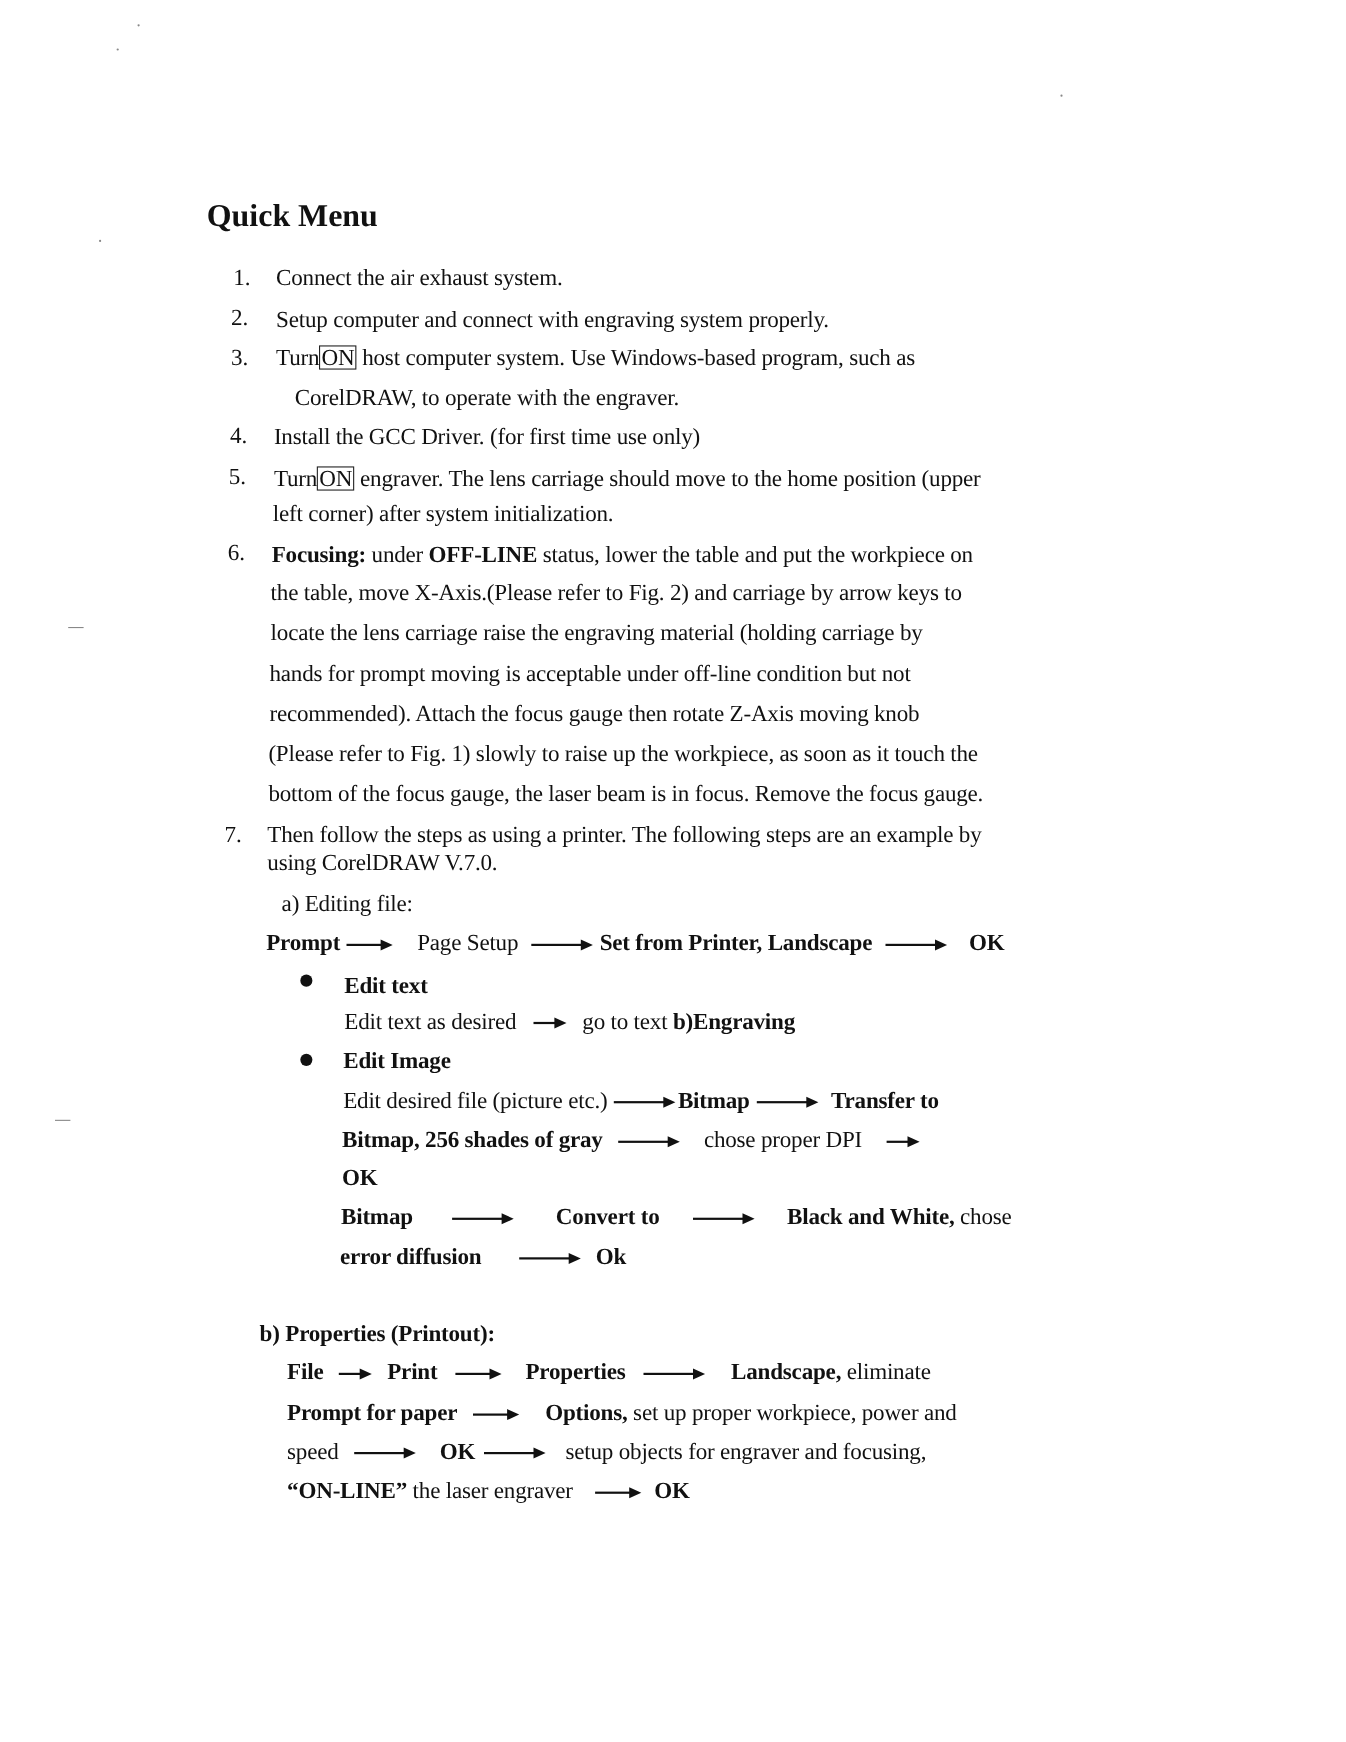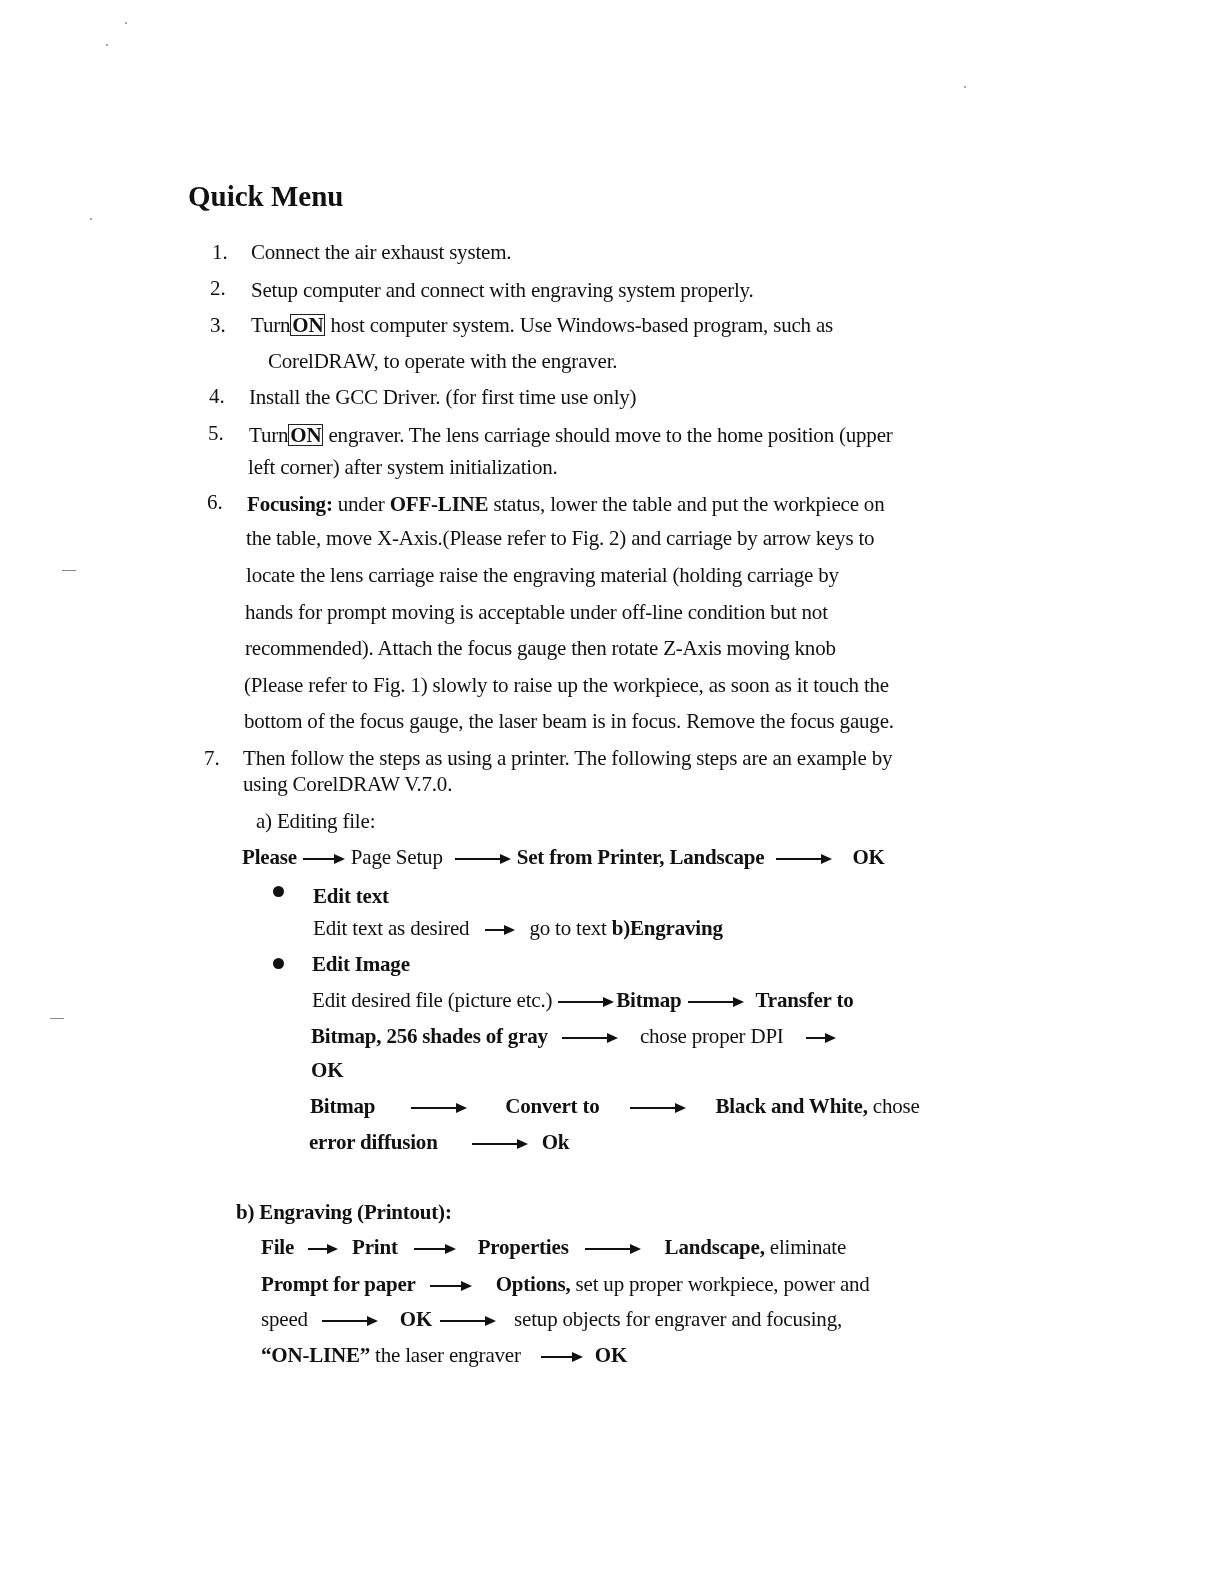--- a/index.html
+++ b/index.html
@@ -5,21 +5,21 @@
     html, body { margin: 0; padding: 0; }
     body {
       width: 1224px; height: 1584px; background: #ffffff; position: relative; overflow: hidden;
       font-family: "Liberation Serif", "DejaVu Serif", serif; color: #111; font-size: 22px;
     }
     .abs { position: absolute; white-space: nowrap; }
     .title { left: 188px; top: 180px; font-size: 29px; font-weight: bold; }
     .num { position: absolute; font-size: 21px; }
     .line { position: absolute; white-space: nowrap; font-size: 21px; letter-spacing: -0.2px; }
     b { font-weight: bold; }
-    .boxed { border: 1.5px solid #222; padding: 0 1px; font-weight: bold; display: inline-block; line-height: 20px; }
+    .boxed { border: 1.5px solid #222; padding: 0 1px; font-weight: normal; display: inline-block; line-height: 20px; }
     .arrow { display: inline-block; position: relative; height: 10px; vertical-align: middle; margin: 0 6px; }
     .arrow::before { content: ""; position: absolute; left: 0; right: 10px; top: 4px; height: 1.6px; background: #111; }
     .arrow::after { content: ""; position: absolute; right: 0; top: 0; width: 0; height: 0;
       border-top: 5px solid transparent; border-bottom: 5px solid transparent; border-left: 11px solid #111; }
     .a-s { width: 30px; } .a-m { width: 42px; } .a-l { width: 56px; }
     .bullet { position: absolute; width: 11px; height: 11px; border-radius: 50%; background: #111; }
     .speck { position: absolute; width: 2px; height: 2px; background: #888; border-radius: 50%; }
   </style>
 </head>
 <body>
@@ -64,21 +64,21 @@
 <div class="line" style="left:245px;top:636px">recommended). Attach the focus gauge then rotate Z-Axis moving knob</div>
 <div class="line" style="left:244px;top:673px">(Please refer to Fig. 1) slowly to raise up the workpiece, as soon as it touch the</div>
 <div class="line" style="left:244px;top:709px">bottom of the focus gauge, the laser beam is in focus. Remove the focus gauge.</div>
 
 <div class="num" style="left:204px;top:746px">7.</div>
 <div class="line" style="left:243px;top:746px">Then follow the steps as using a printer. The following steps are an example by</div>
 <div class="line" style="left:243px;top:772px">using CorelDRAW V.7.0.</div>
 
 <div class="line" style="left:256px;top:809px;font-weight:normal">a) Editing file:</div>
 <div class="line" style="left:242px;top:845px">
-  <b>Please</b><span class="arrow a-m"></span><span style="">Page Setup</span><span class="arrow a-l" style="margin-left:12px"></span><b>Set from Printer, Landscape</b><span class="arrow a-l" style="margin-left:12px;margin-right:20px"></span><b>OK</b>
+  <b>Prompt</b><span class="arrow a-m"></span><span style="margin-left:16px">Page Setup</span><span class="arrow a-l" style="margin-left:12px"></span><b>Set from Printer, Landscape</b><span class="arrow a-l" style="margin-left:12px;margin-right:20px"></span><b>OK</b>
 </div>
 
 <div class="bullet" style="left:273px;top:886px"></div>
 <div class="line" style="left:313px;top:884px;font-weight:bold">Edit text</div>
 <div class="line" style="left:313px;top:916px">
   <span>Edit text as desired</span><span class="arrow a-s" style="margin-left:16px;margin-right:14px"></span><span>go to text </span><b>b)Engraving</b>
 </div>
 
 <div class="bullet" style="left:273px;top:958px"></div>
 <div class="line" style="left:312px;top:952px;font-weight:bold">Edit Image</div>
@@ -89,21 +89,21 @@
   <b>Bitmap, 256 shades of gray</b><span class="arrow a-l" style="margin-left:14px;margin-right:22px"></span><span>chose proper DPI</span><span class="arrow a-s" style="margin-left:22px"></span>
 </div>
 <div class="line" style="left:311px;top:1058px;font-weight:bold">OK</div>
 <div class="line" style="left:310px;top:1094px">
   <b>Bitmap</b><span class="arrow a-l" style="margin-left:36px;margin-right:38px"></span><b>Convert to</b><span class="arrow a-l" style="margin-left:30px;margin-right:30px"></span><b>Black and White,</b><span> chose</span>
 </div>
 <div class="line" style="left:309px;top:1130px">
   <b>error diffusion</b><span class="arrow a-l" style="margin-left:34px;margin-right:14px"></span><b>Ok</b>
 </div>
 
-<div class="line" style="left:236px;top:1200px;font-weight:bold">b) Engraving (Printout):</div>
+<div class="line" style="left:236px;top:1200px;font-weight:bold">b) Properties (Printout):</div>
 <div class="line" style="left:261px;top:1235px">
   <b>File</b><span class="arrow a-s" style="margin-left:14px;margin-right:14px"></span><b>Print</b><span class="arrow a-m" style="margin-left:16px;margin-right:22px"></span><b>Properties</b><span class="arrow a-l" style="margin-left:16px;margin-right:24px"></span><b>Landscape,</b><span> eliminate</span>
 </div>
 <div class="line" style="left:261px;top:1272px">
   <b>Prompt for paper</b><span class="arrow a-m" style="margin-left:14px;margin-right:24px"></span><b>Options,</b><span> set up proper workpiece, power and</span>
 </div>
 <div class="line" style="left:261px;top:1307px">
   <span>speed</span><span class="arrow a-l" style="margin-left:14px;margin-right:22px"></span><b>OK</b><span class="arrow a-l" style="margin-left:8px;margin-right:18px"></span><span>setup objects for engraver and focusing,</span>
 </div>
 <div class="line" style="left:261px;top:1343px">

